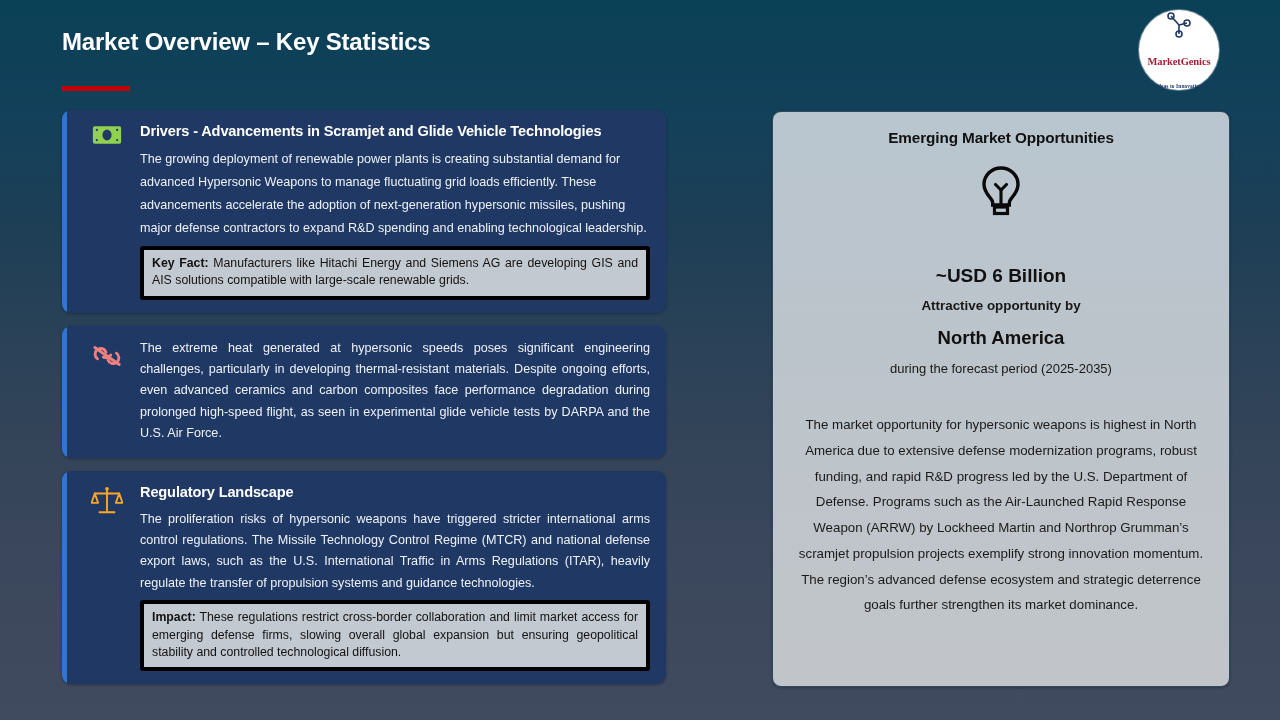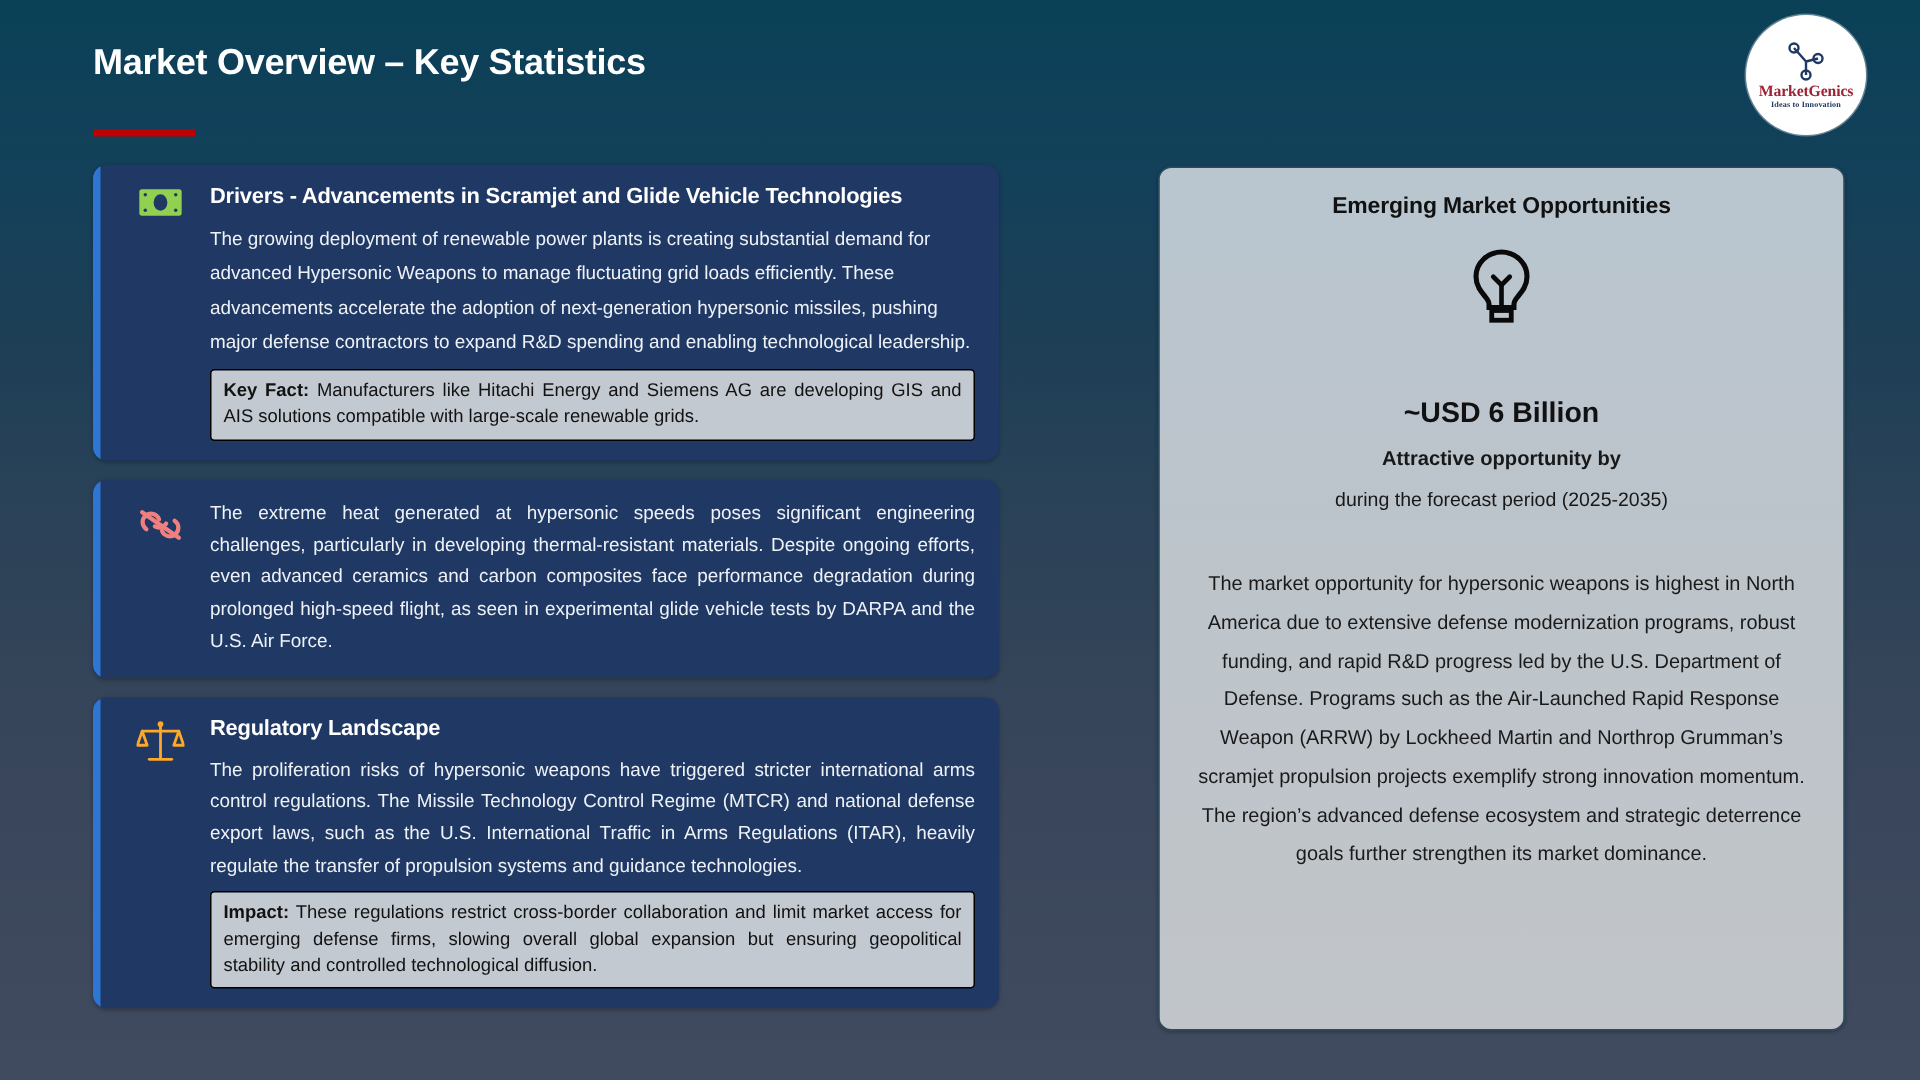--- a/index.html
+++ b/index.html
@@ -40,30 +40,30 @@
     left: 62px;
     top: 86px;
     width: 68px;
     height: 5px;
     background: #c00000;
   }
 
   
   .logo-badge {
     position: absolute;
-    right: 36px;
+    right: 61px;
     top: 10px;
     width: 80px;
     height: 80px;
     border-radius: 50%;
     background: #ffffff;
     display: flex;
     flex-direction: column;
     align-items: center;
-    justify-content: center;
+    justify-content: space-between;
     box-shadow: 0 0 0 1px rgba(255,255,255,0.35);
   }
   .logo-mark { width: 34px; height: 30px; display: block; margin-bottom: 1px; }
   .logo-name {
     font-family: "Liberation Serif", serif;
     font-size: 10.5px;
     font-weight: bold;
     color: #9d2235;
     line-height: 1;
     letter-spacing: -0.1px;
@@ -128,21 +128,21 @@
     font-size: 12.6px;
     line-height: 1.70;
     color: #eef2f7;
     text-align: justify;
   }
   .card-body.loose { line-height: 1.82; text-align: left; }
 
   .callout {
     margin-top: 6px;
     background: #c3c9d1;
-    border: 1px solid #000000;
+    border: 4px solid #000000;
     border-radius: 3px;
     padding: 5px 8px 6px 8px;
     color: #121212;
     font-size: 12.3px;
     line-height: 1.42;
     text-align: justify;
   }
   .callout b { font-weight: bold; }
 
   
@@ -282,15 +282,16 @@
   <div class="rp-bulb">
     <svg viewBox="0 0 56 56" width="56" height="56" aria-hidden="true">
       <path d="M28 5 C18.6 5 11 12.4 11 21.3 c0 6.3 3.4 10.2 6.1 13.4 1.6 1.9 2.6 3.4 2.6 5.1 v2.2 h16.6 v-2.2 c0-1.7 1-3.2 2.6-5.1 2.7-3.2 6.1-7.1 6.1-13.4 C45 12.4 37.4 5 28 5 Z" fill="none" stroke="#0a0a0a" stroke-width="3.4"></path>
       <path d="M22.5 21.5 L28 27 L33.5 21.5" fill="none" stroke="#0a0a0a" stroke-width="3.1" stroke-linecap="round" stroke-linejoin="round"></path>
       <line x1="28" y1="27" x2="28" y2="42" stroke="#0a0a0a" stroke-width="3.1"></line>
       <rect x="21.5" y="44" width="13" height="6.5" fill="none" stroke="#0a0a0a" stroke-width="3.2"></rect>
     </svg>
   </div>
   <div class="rp-value">~USD 6 Billion</div>
   <div class="rp-sub">Attractive opportunity by</div>
+  <div class="rp-region">North America</div>
   <div class="rp-period">during the forecast period (2025-2035)</div>
   <div class="rp-para">The market opportunity for hypersonic weapons is highest in North America due to extensive defense modernization programs, robust funding, and rapid R&amp;D progress led by the U.S. Department of Defense. Programs such as the Air-Launched Rapid Response Weapon (ARRW) by Lockheed Martin and Northrop Grumman’s scramjet propulsion projects exemplify strong innovation momentum. The region’s advanced defense ecosystem and strategic deterrence goals further strengthen its market dominance.</div>
 </div>
 
 </body></html>

